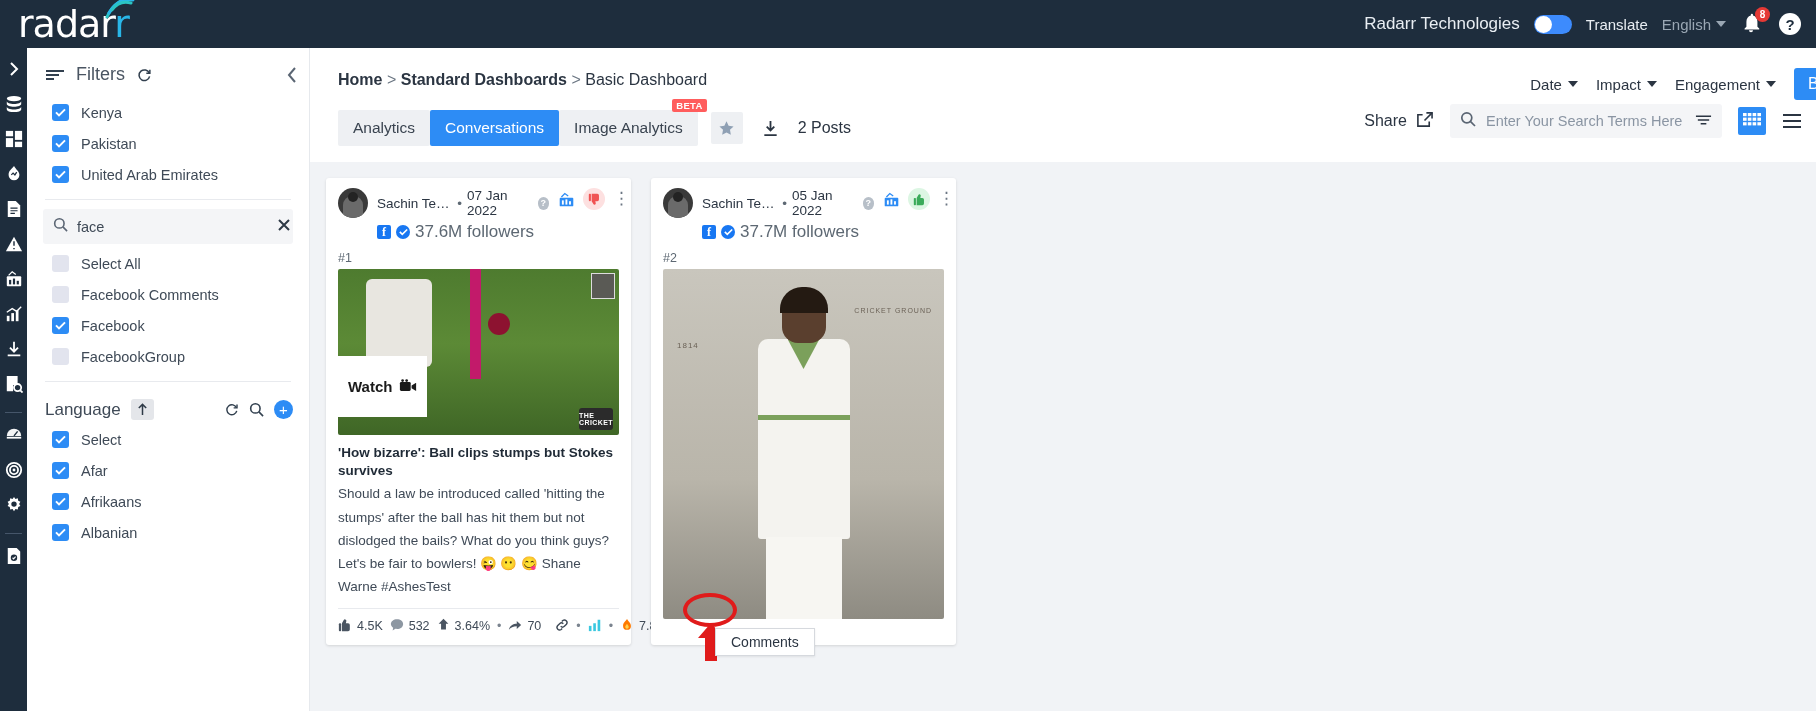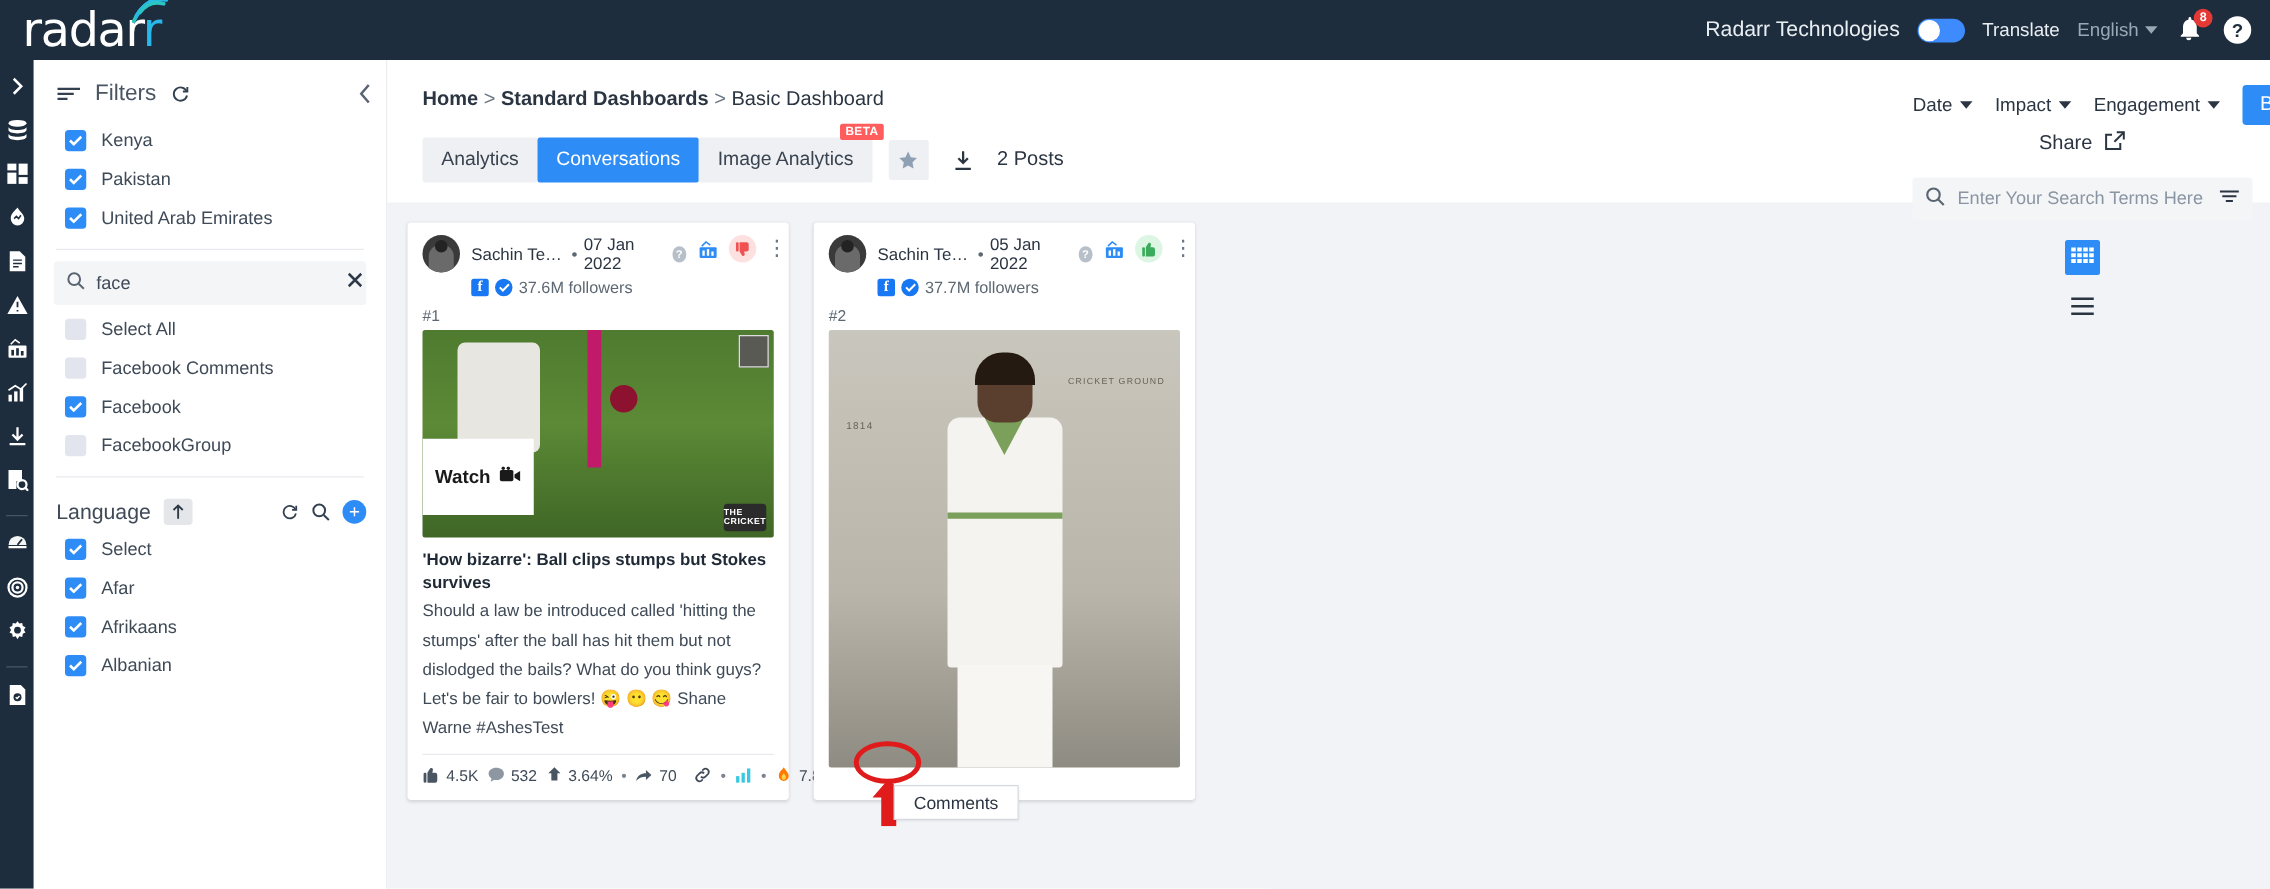--- a/index.html
+++ b/index.html
@@ -113,21 +113,21 @@
   .beta {
     position: absolute; right: -9px; top: -11px; background: #ff5d5d; color: #fff;
     font-size: 9.5px; font-weight: bold; padding: 1px 4px; border-radius: 2px; letter-spacing: .3px;
   }
   .star-btn {
     width: 32px; height: 32px; background: #eef0f3; border-radius: 2px; margin-left: 13px;
     display: flex; align-items: center; justify-content: center; color: #8fa0b4;
   }
   .dl-btn { margin-left: 18px; color: #2b3542; display: flex; align-items: center; }
   .posts-count { margin-left: 18px; font-size: 16px; color: #2b3542; }
-  .search-row { position: absolute; right: 14px; top: 56px; display: flex; align-items: center; gap: 16px; flex-direction: column; }
+  .search-row { position: absolute; right: 14px; top: 56px; display: flex; align-items: center; gap: 16px; }
   .share-label { font-size: 16px; color: #2b3542; display: flex; align-items: center; gap: 8px; }
   .big-search {
     width: 272px; height: 34px; background: #f4f5f7; border-radius: 3px;
     display: flex; align-items: center; padding: 0 10px; gap: 10px;
   }
   .big-search input {
     border: none; background: transparent; outline: none; flex: 1; font-size: 14.5px;
     color: #3f4a57; font-family: "Liberation Sans", sans-serif;
   }
   .big-search input::placeholder { color: #8a95a3; }
@@ -156,21 +156,21 @@
   .dot { color: #5d6873; }
   .date { color: #2b3542; }
   .qmark {
     width: 13px; height: 13px; border-radius: 50%; background: #b7bfc8; color: #fff;
     font-size: 9px; display: flex; align-items: center; justify-content: center; font-weight: bold;
   }
   .meta-line2 { display: flex; align-items: center; gap: 5px; margin-top: 4px; }
   .fb-icon { width: 14px; height: 14px; background: #1877f2; border-radius: 2px; color: #fff;
     font-size: 12px; font-weight: bold; display:flex; align-items:center; justify-content:center; font-family:"Liberation Serif", serif;}
   .verified { width: 14px; height: 14px; border-radius: 50%; background: #1877f2; display:flex; align-items:center; justify-content:center; }
-  .followers { font-size: 13px; color: #5d6873; }
+  .followers { font-size: 17px; color: #5d6873; }
   .head-actions { display: flex; align-items: center; gap: 8px; margin-left: auto; }
   .chart-badge { color: #2d8cf5; display: flex; }
   .reaction {
     width: 22px; height: 22px; border-radius: 50%; display: flex; align-items: center; justify-content: center;
   }
   .reaction.down { background: #fde0e0; color: #f05252; }
   .reaction.up { background: #dcf6e3; color: #3aab5a; }
   .kebab { color: #6b7683; font-size: 17px; line-height: 8px; letter-spacing: 0; width: 6px; text-align: center; }
   .card-rank { font-size: 12.5px; color: #5d6873; margin: 9px 0 4px 0; }
   .media {

